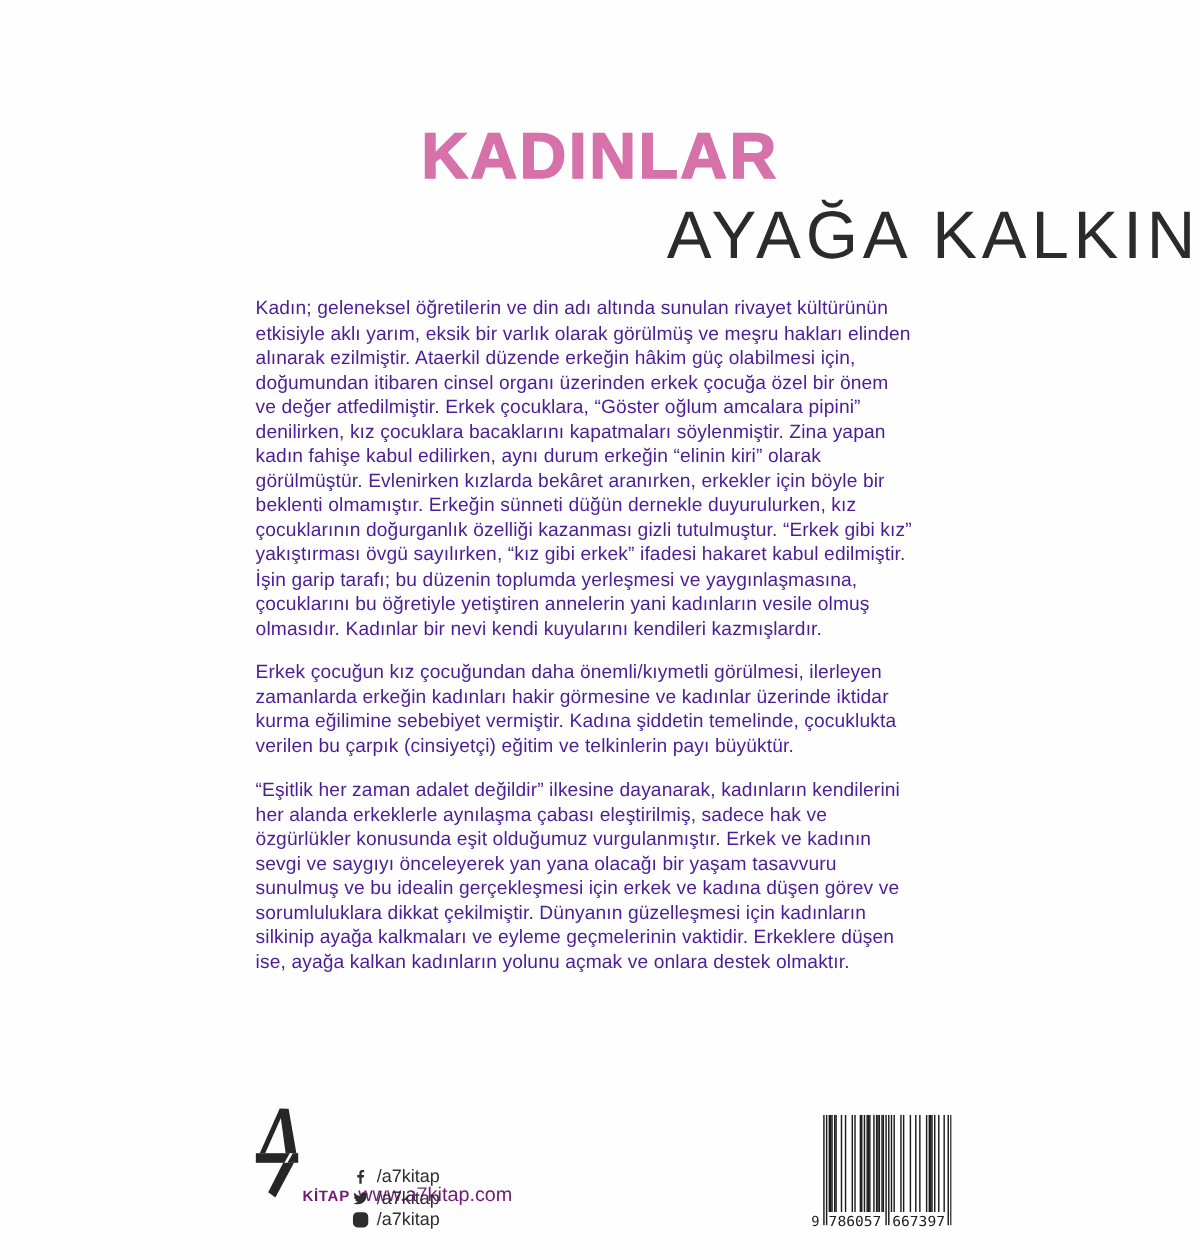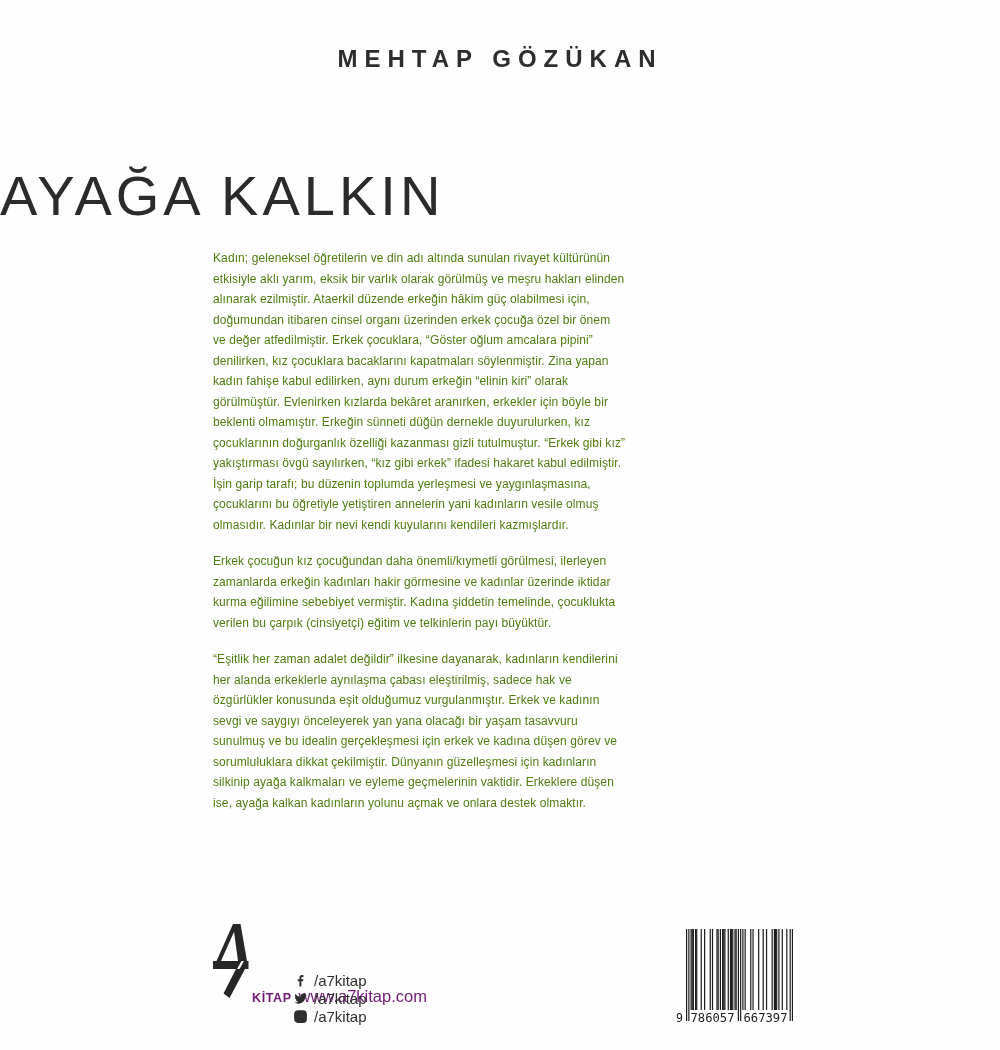--- a/index.html
+++ b/index.html
@@ -11,27 +11,27 @@
     position:absolute;top:44px;left:0;width:1000px;text-align:center;
     font-size:24px;line-height:30px;font-weight:700;letter-spacing:7px;
     color:#2d2d2d;
   }
   .title1{
     position:absolute;top:103px;left:0;width:1000px;text-align:center;
     font-size:54px;line-height:54px;font-weight:800;letter-spacing:2px;
     -webkit-text-stroke:1.3px currentColor;
   }
   .title2{
-    position:absolute;top:167px;left:0;width:1000px;text-align:left;
+    position:absolute;top:167px;left:0;width:1000px;text-align:right;
     font-size:56px;line-height:58px;font-weight:300;letter-spacing:4px;
     color:#2b2b2b;
   }
   .body-text{
     position:absolute;left:213px;top:248px;width:625px;
-    font-size:12px;line-height:20.5px;color:#4d7c0f;letter-spacing:0.1px;
+    font-size:16px;line-height:20.5px;color:#4c1d95;letter-spacing:0.1px;
   }
   .para{white-space:pre-line;margin:0 0 16px 0;}
   .logo{position:absolute;left:213px;top:923px;width:37px;height:75px;}
   .pub-line{
     position:absolute;left:252px;top:955px;display:flex;align-items:baseline;
     color:#701a75;
   }
   .pub-name{font-size:12.5px;font-weight:700;letter-spacing:0.6px;}
   .pub-site{font-size:16.5px;margin-left:7px;margin-top:32px;}
   .social-row{
@@ -41,22 +41,22 @@
   .s-icon{width:16px;height:16px;display:inline-flex;align-items:center;justify-content:center;}
   .s-icon svg{width:15px;height:15px;fill:#2e2e2e;}
   .s-handle{margin-left:6px;}
   .barcode{position:absolute;left:676px;top:929px;width:117px;height:94px;background:#fff;}
 </style>
 </head>
 <body>
 
 <div class="page">
 
-  <div class="author">MEHTAP GÖZÜKAN</div>
 
+  <div class="title1" style="color: rgb(214, 113, 170);">KADINLAR</div>
   <div class="title2">AYAĞA KALKIN</div>
 
   <div class="body-text">
       <div class="para">Kadın; geleneksel öğretilerin ve din adı altında sunulan rivayet kültürünün
 etkisiyle aklı yarım, eksik bir varlık olarak görülmüş ve meşru hakları elinden
 alınarak ezilmiştir. Ataerkil düzende erkeğin hâkim güç olabilmesi için,
 doğumundan itibaren cinsel organı üzerinden erkek çocuğa özel bir önem
 ve değer atfedilmiştir. Erkek çocuklara, “Göster oğlum amcalara pipini”
 denilirken, kız çocuklara bacaklarını kapatmaları söylenmiştir. Zina yapan
 kadın fahişe kabul edilirken, aynı durum erkeğin “elinin kiri” olarak

